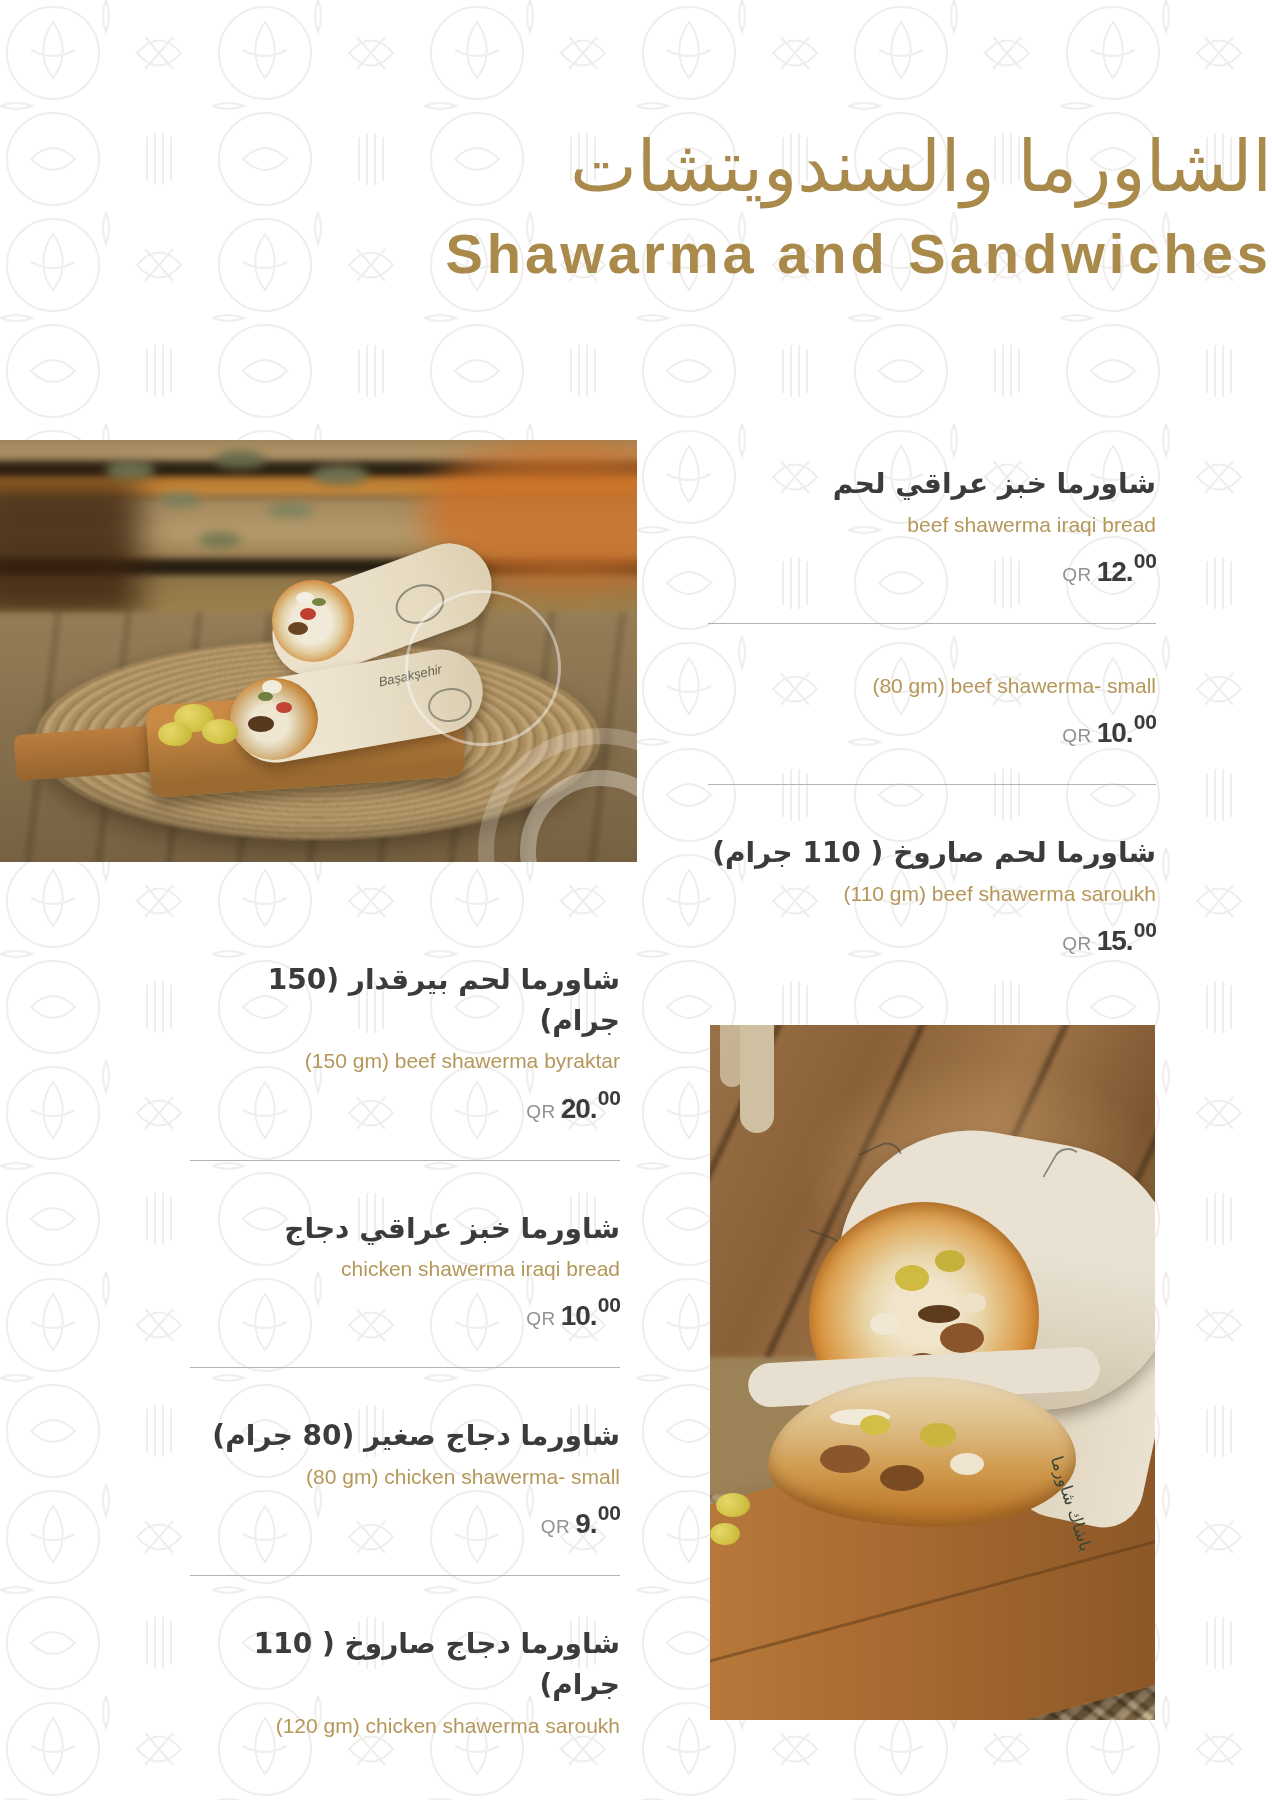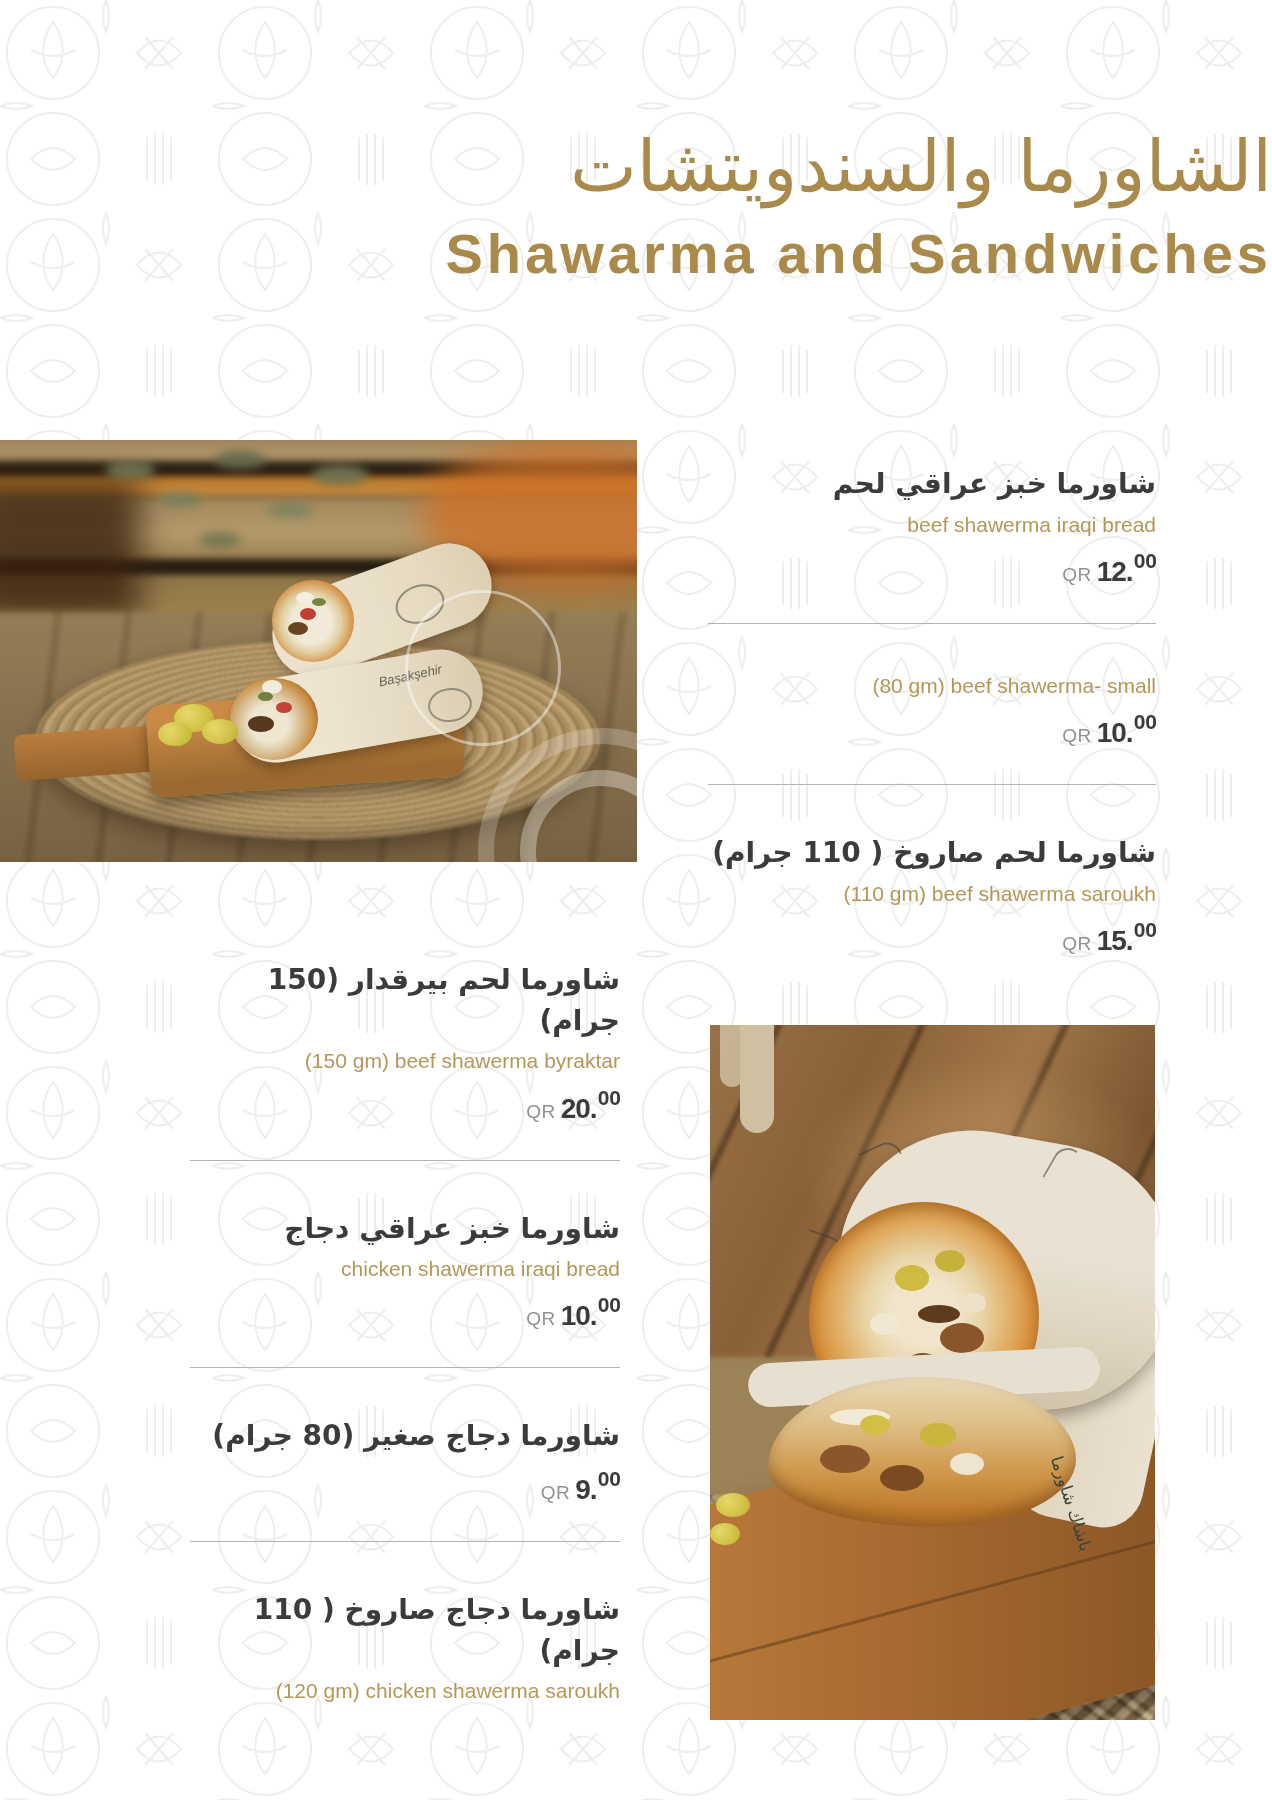--- a/index.html
+++ b/index.html
@@ -258,20 +258,21 @@
         <div class="item-name-ar" dir="rtl">شاورما خبز عراقي دجاج</div>
         <div class="item-name-en">chicken shawerma iraqi bread</div>
         <div class="item-price">
           <span class="cur">QR</span><span class="whole">10.</span><span class="dec">00</span>
         </div>
       </div>
       <div class="divider"></div>
 
       <div class="menu-item">
         <div class="item-name-ar" dir="rtl">شاورما دجاج صغير (80 جرام)</div>
+        <div class="item-name-en">(80 gm) chicken shawerma- small</div>
         <div class="item-price">
           <span class="cur">QR</span><span class="whole">9.</span><span class="dec">00</span>
         </div>
       </div>
       <div class="divider"></div>
 
       <div class="menu-item">
         <div class="item-name-ar" dir="rtl">شاورما دجاج صاروخ ( 110 جرام)</div>
         <div class="item-name-en">(120 gm) chicken shawerma saroukh</div>
 

